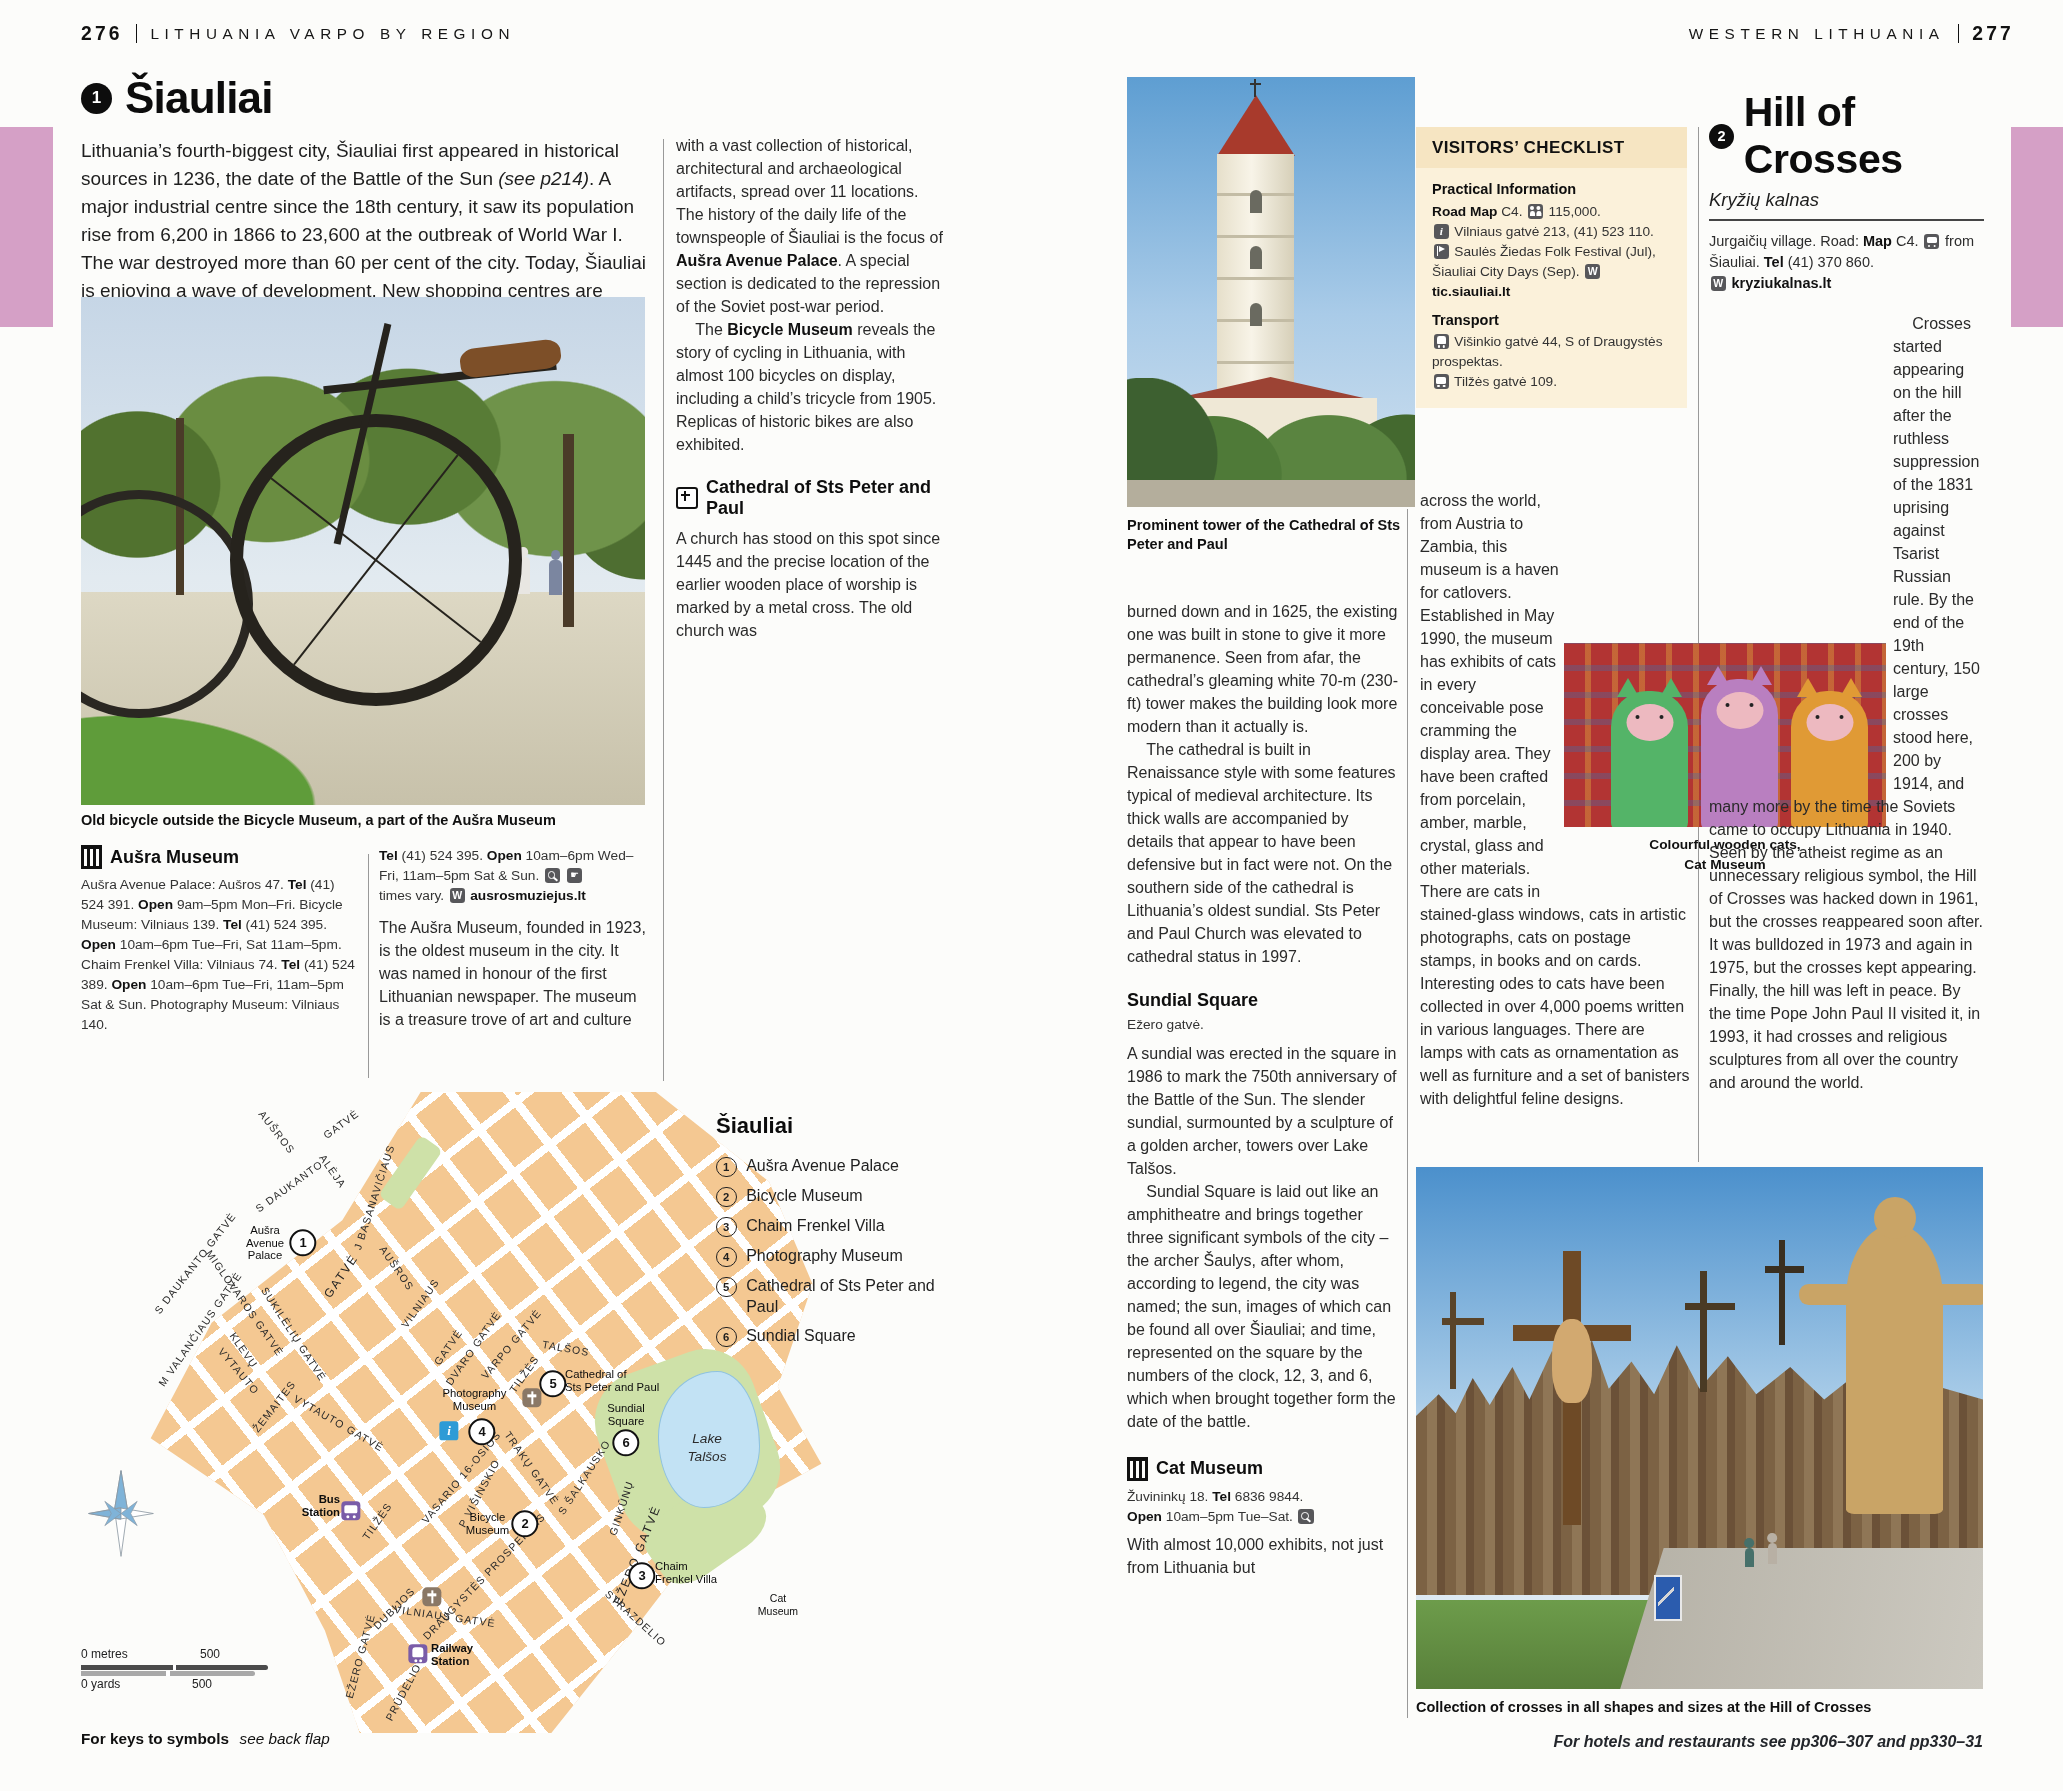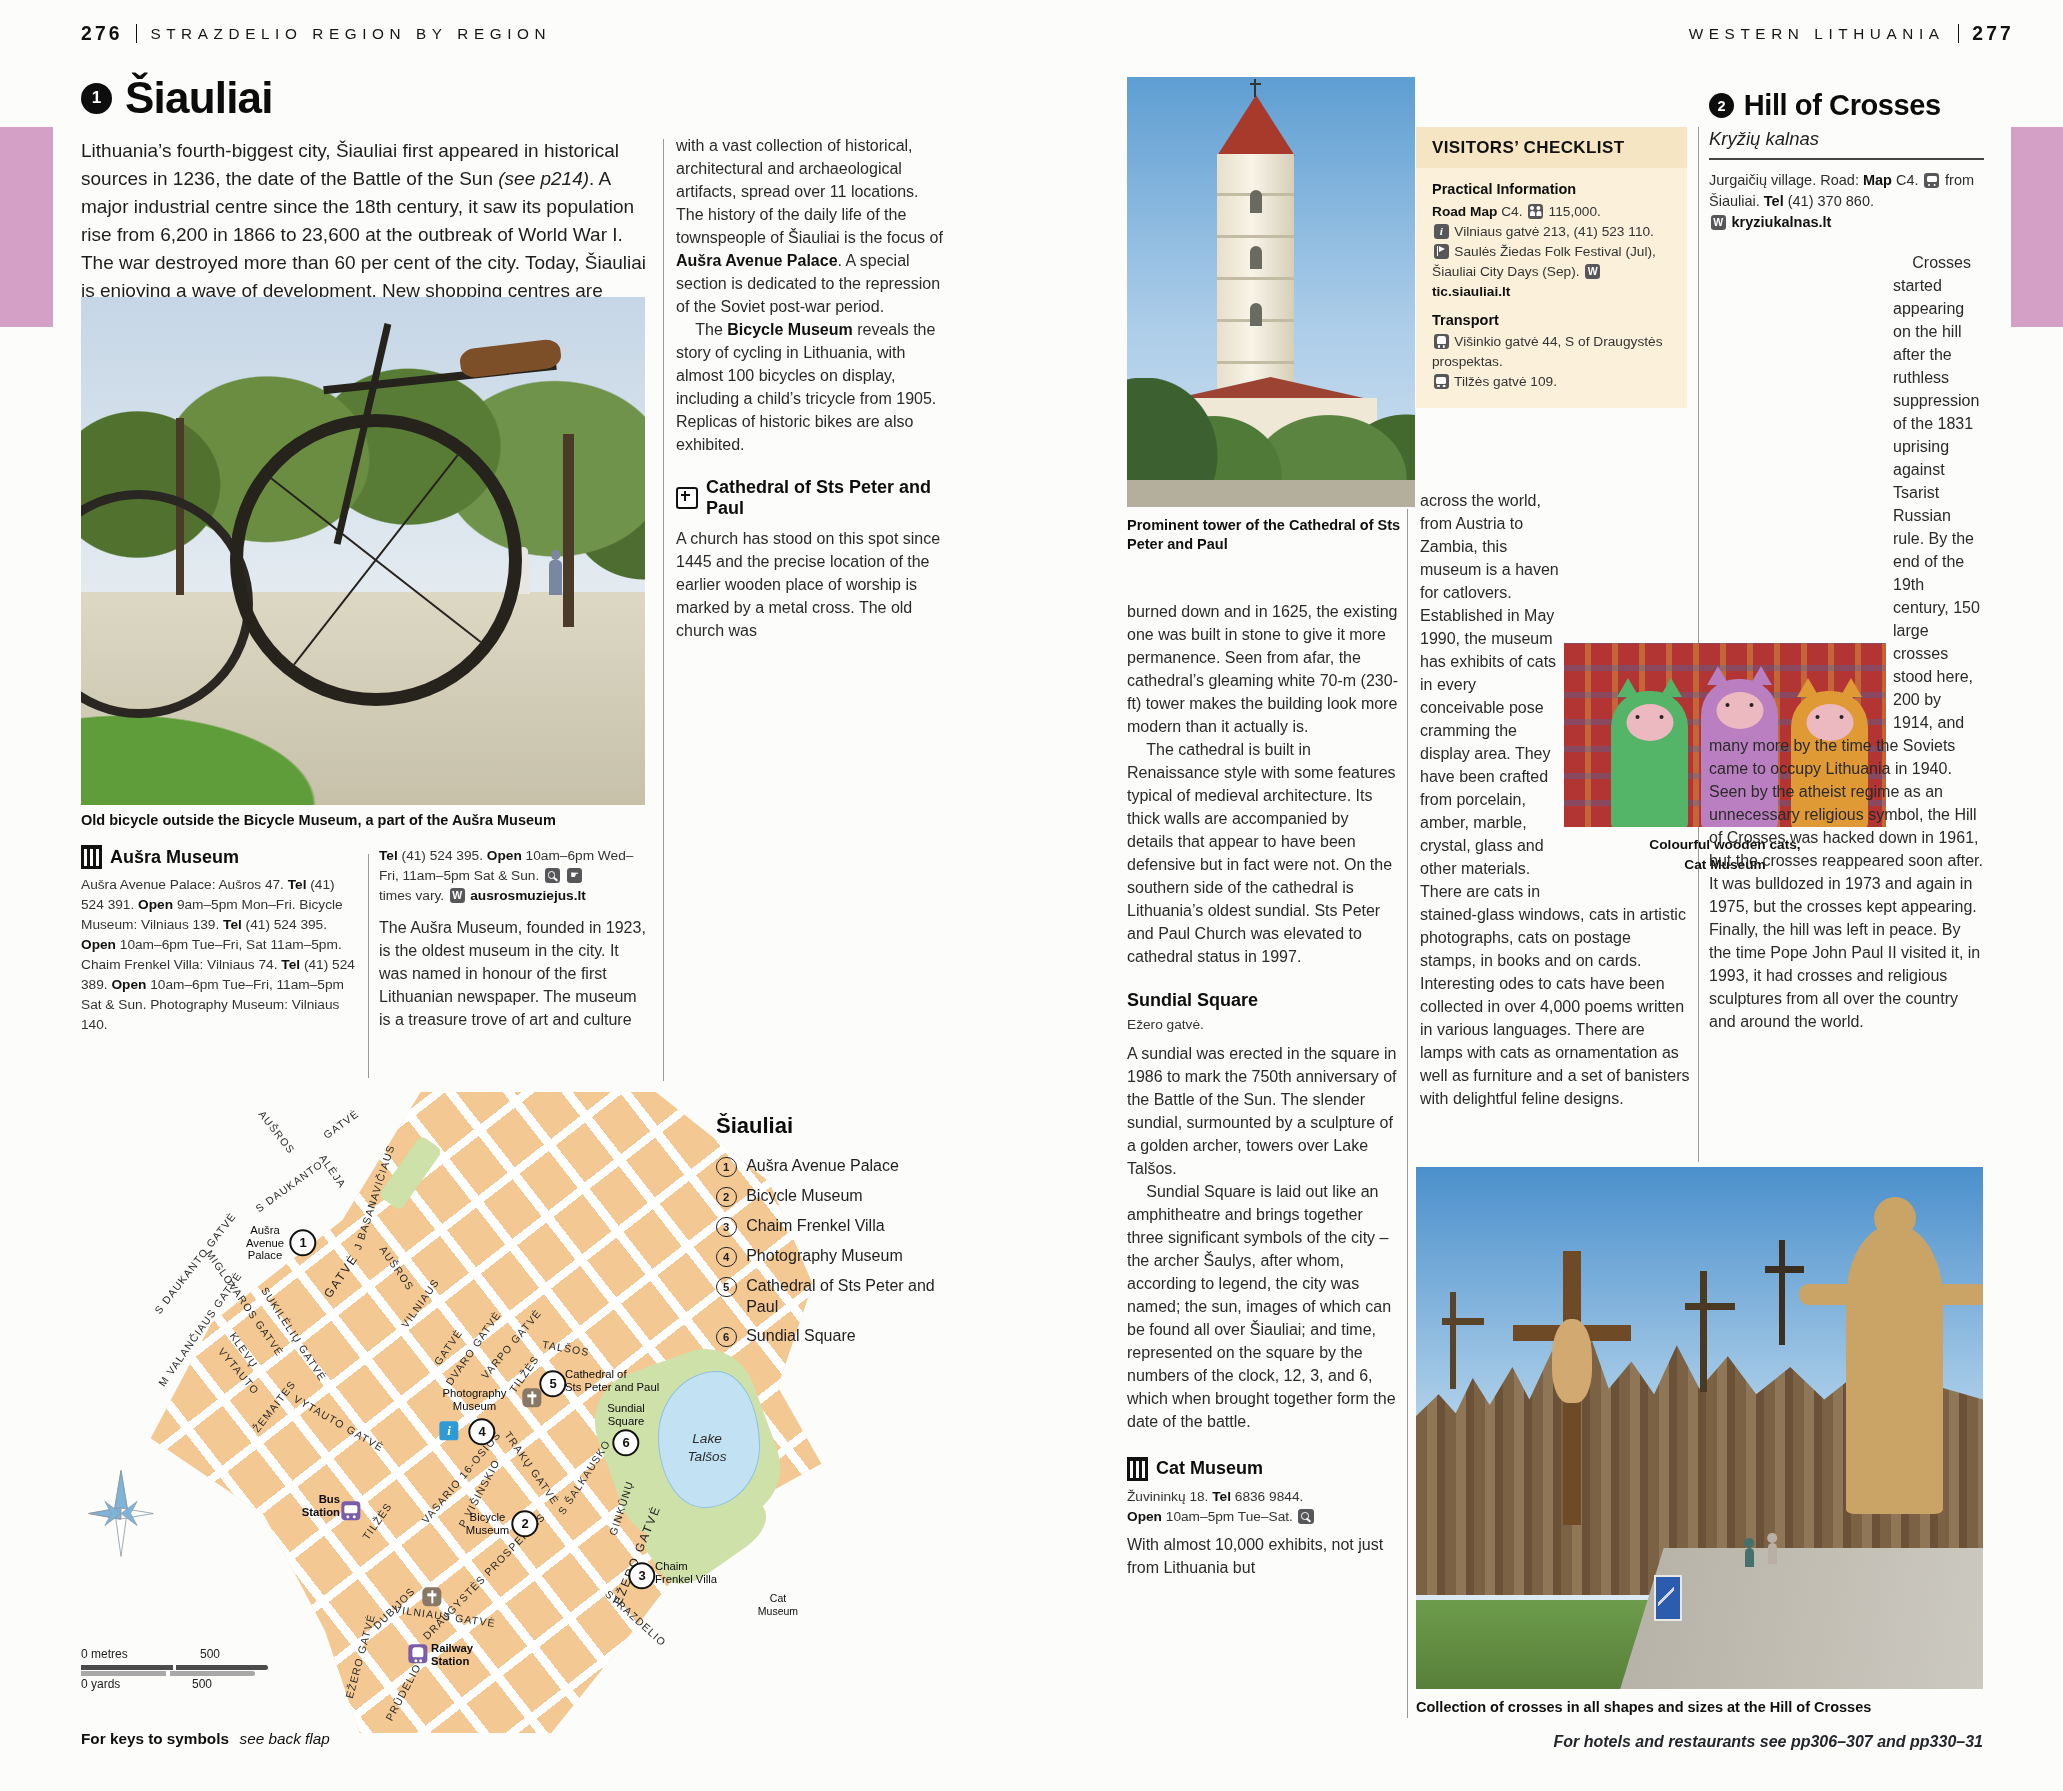--- a/index.html
+++ b/index.html
@@ -148,21 +148,21 @@
   .cl-band{background:#F6E5C2;padding:10.5px 16px;font-size:17px;font-weight:bold;letter-spacing:0.4px;color:#111;}
   .cl-body{padding:11.3px 16px 16px;font-size:13.7px;line-height:20px;color:#333;}
   .cl-h{font-weight:bold;font-size:14.5px;margin:8px 0 2.4px;color:#0e0e0e;}
   
   .colR1{position:absolute;left:1127px;top:600px;width:272px;}
   .colR2{position:absolute;left:1420px;top:489px;width:271px;}
   .sp2r{float:right;width:127px;height:255px;margin-top:155px;}
   .colR3{position:absolute;left:1709px;top:89px;width:275px;}
   .hill-title{display:flex;align-items:center;gap:9.7px;}
   .hill-title .sec-circle{width:25px;height:25px;font-size:14.5px;}
-  .h2{font-size:29px;font-weight:bold;color:#0c0c0c;margin:0;letter-spacing:-0.4px;}
+  .h2{font-size:41px;font-weight:bold;color:#0c0c0c;margin:0;letter-spacing:-0.4px;}
   .hill-sub{font-size:18.5px;font-style:italic;color:#1d1d1d;margin:6.4px 0 8px;}
   .hill-rule{height:1.6px;background:#454545;margin-bottom:9.7px;}
   .hill-info{font-size:14.5px;line-height:21px;}
   .colR3 .body{margin-top:18px;}
   .sp3l{float:left;width:184px;height:266px;margin-top:198px;}
   .sun-head{font-size:18px;font-weight:bold;color:#0d0d0d;margin:21px 0 3.2px;}
   .addr{margin-bottom:6.4px;}
   .catrow{margin-top:24px;}
   
   .foot-l{position:absolute;left:81px;top:1730px;font-size:15.3px;color:#101010;}
@@ -221,21 +221,21 @@
 <body>
 
 <div class="sheet">
 
   <div class="pink pink-l"></div>
   <div class="pink pink-r"></div>
 
   <div class="hdr hdr-l">
     <span class="pgnum">276</span>
     <span class="hdr-sep"></span>
-    <span class="hdr-title">STRAZDELIO REGION BY REGION</span>
+    <span class="hdr-title">LITHUANIA VARPO BY REGION</span>
   </div>
 
   <div class="hdr hdr-r">
     <span class="hdr-title">WESTERN LITHUANIA</span>
     <span class="hdr-sep"></span>
     <span class="pgnum">277</span>
   </div>
 
   <div class="title-row">
     <span class="sec-circle">1</span>

